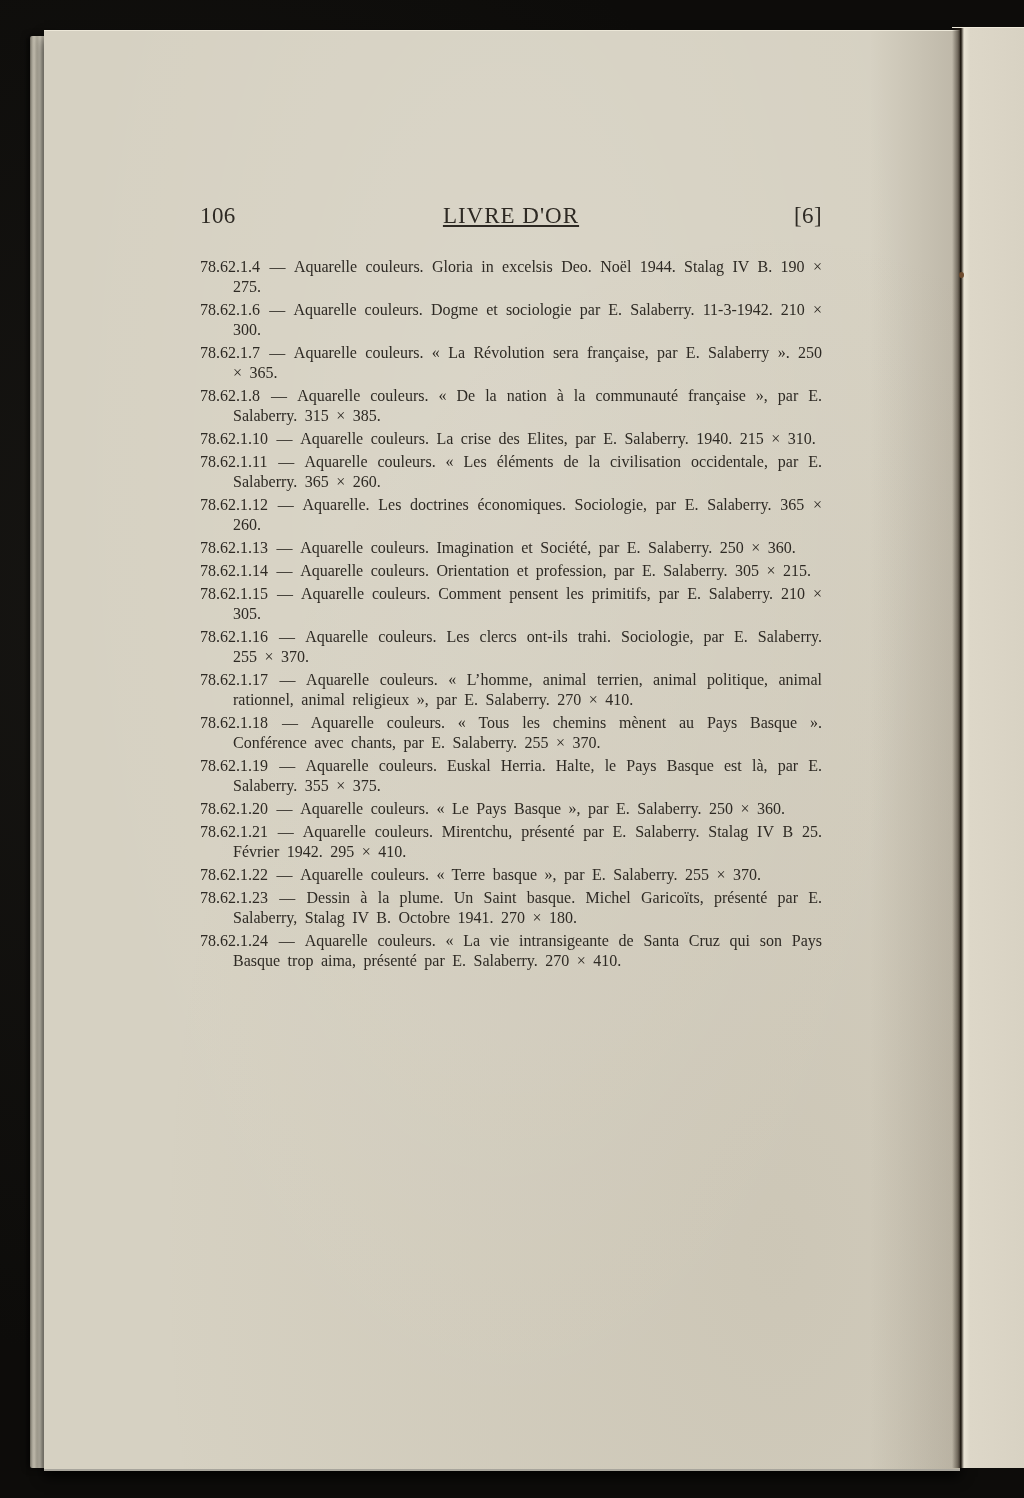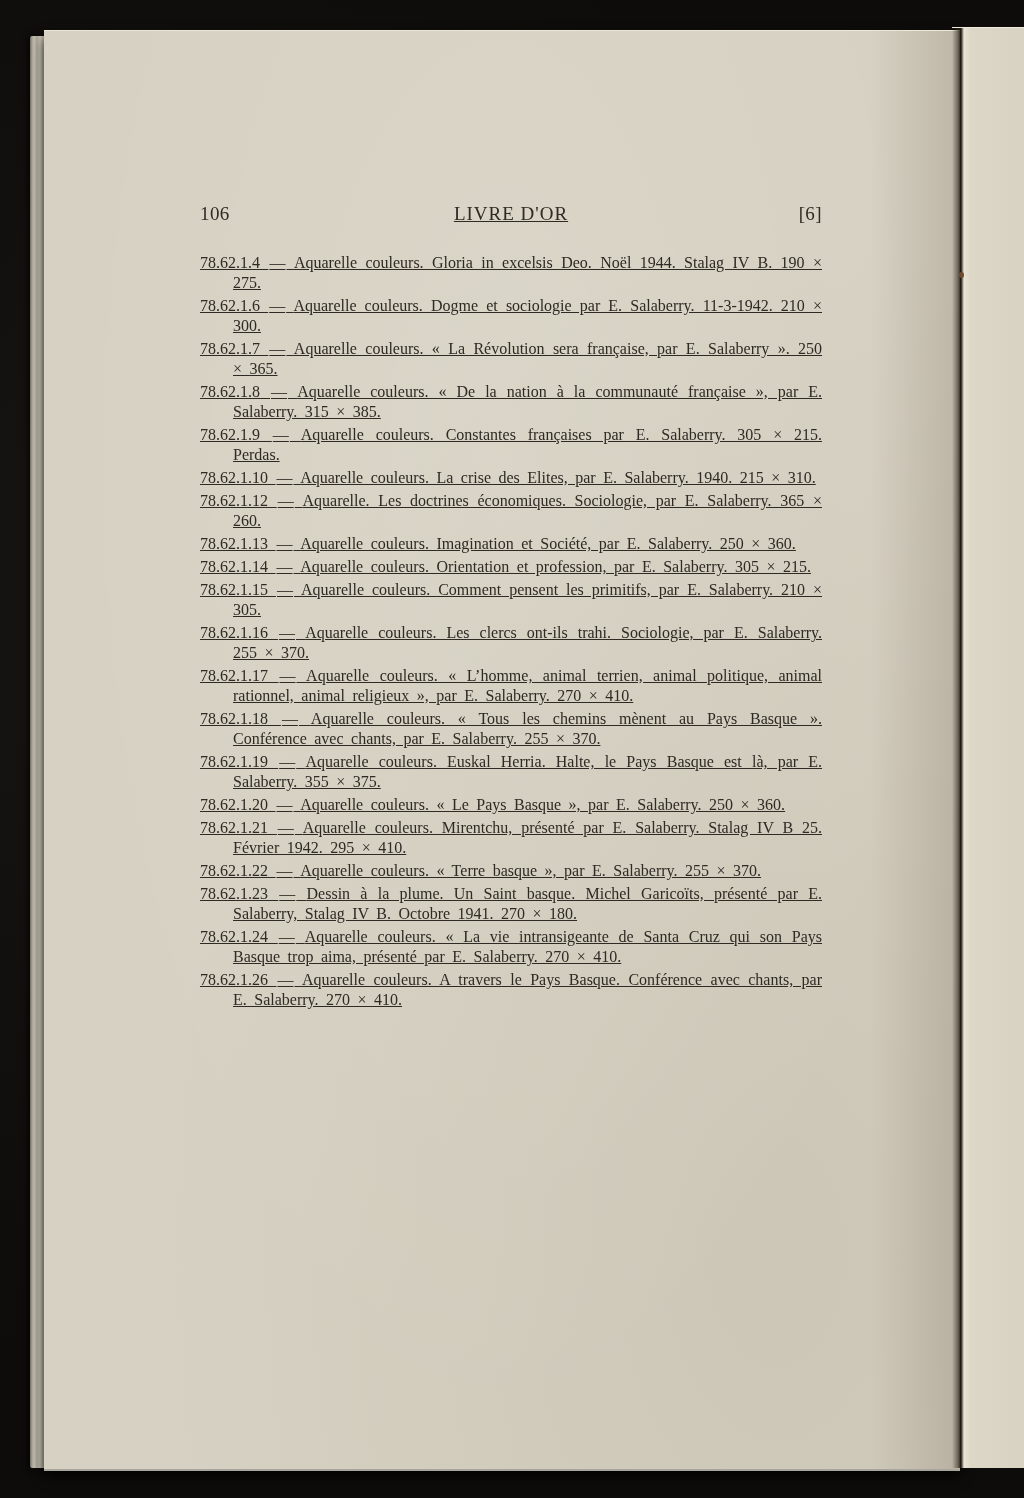--- a/index.html
+++ b/index.html
@@ -83,29 +83,28 @@
     left: 122px;  
     top: 172px;
     width: 622px;
     color: #2e2a24;
   }
   .content { left: 156px; }
   .pg-header {
     display: grid;
     grid-template-columns: 1fr auto 1fr;
     align-items: baseline;
-    font-size: 19px;
+    font-size: 23px;
     letter-spacing: 0.4px;
   }
   .pg-header .num   { justify-self: start; }
   .pg-header .title { justify-self: center; letter-spacing: 1px; text-decoration: underline; }
   .pg-header .brk   { justify-self: end; }
   .entries {
     margin-top: 28px;
-    text-decoration: underline;
   }
   .entry {
     margin: 0 0 3px 0;
     padding-left: 33px;
     text-indent: -33px;
     font-size: 16px;
     line-height: 20px;
     text-align: justify;
     word-spacing: 3.5px;
     hyphens: manual;
@@ -141,28 +140,28 @@
             <span class="etext">Aquarelle couleurs. Dogme et sociologie par E. Salaberry. 11-3-1942. 210 × 300.</span></p>
 
           <p class="entry"><span class="eid">78.62.1.7</span>
             <span class="dash">—</span>
             <span class="etext">Aquarelle couleurs. « La Révolution sera française, par E. Sala­berry ». 250 × 365.</span></p>
 
           <p class="entry"><span class="eid">78.62.1.8</span>
             <span class="dash">—</span>
             <span class="etext">Aquarelle couleurs. « De la nation à la communauté fran­çaise », par E. Salaberry. 315 × 385.</span></p>
 
-          <p class="entry"><span class="eid">78.62.1.9</span>
-            <span class="dash">—</span>
-            <span class="etext">Aquarelle couleurs. Constantes françaises par E. Salaberry. 305 × 215. Perdas.</span></p>
 
           <p class="entry"><span class="eid">78.62.1.10</span>
             <span class="dash">—</span>
             <span class="etext">Aquarelle couleurs. La crise des Elites, par E. Salaberry. 1940. 215 × 310.</span></p>
 
+          <p class="entry"><span class="eid">78.62.1.11</span>
+            <span class="dash">—</span>
+            <span class="etext">Aquarelle couleurs. « Les éléments de la civilisation occi­dentale, par E. Salaberry. 365 × 260.</span></p>
 
           <p class="entry"><span class="eid">78.62.1.12</span>
             <span class="dash">—</span>
             <span class="etext">Aquarelle. Les doctrines économiques. Sociologie, par E. Sala­berry. 365 × 260.</span></p>
 
           <p class="entry"><span class="eid">78.62.1.13</span>
             <span class="dash">—</span>
             <span class="etext">Aquarelle couleurs. Imagination et Société, par E. Salaberry. 250 × 360.</span></p>
 
           <p class="entry"><span class="eid">78.62.1.14</span>
@@ -203,23 +202,20 @@
 
           <p class="entry"><span class="eid">78.62.1.23</span>
             <span class="dash">—</span>
             <span class="etext">Dessin à la plume. Un Saint basque. Michel Garicoïts, pré­senté par E. Salaberry, Stalag IV B. Octobre 1941. 270 × 180.</span></p>
 
           <p class="entry"><span class="eid">78.62.1.24</span>
             <span class="dash">—</span>
             <span class="etext">Aquarelle couleurs. « La vie intransigeante de Santa Cruz qui son Pays Basque trop aima, présenté par E. Salaberry. 270 × 410.</span></p>
 
 
-          <p class="entry"><span class="eid">78.62.1.26</span>
-            <span class="dash">—</span>
-            <span class="etext">Aquarelle couleurs. A travers le Pays Basque. Conférence avec chants, par E. Salaberry. 270 × 410.</span></p>
 
         </div>
 
     </div>
   </div>
 
   <div class="facing-page"></div>
   <div class="speck"></div>
 
 </div>

